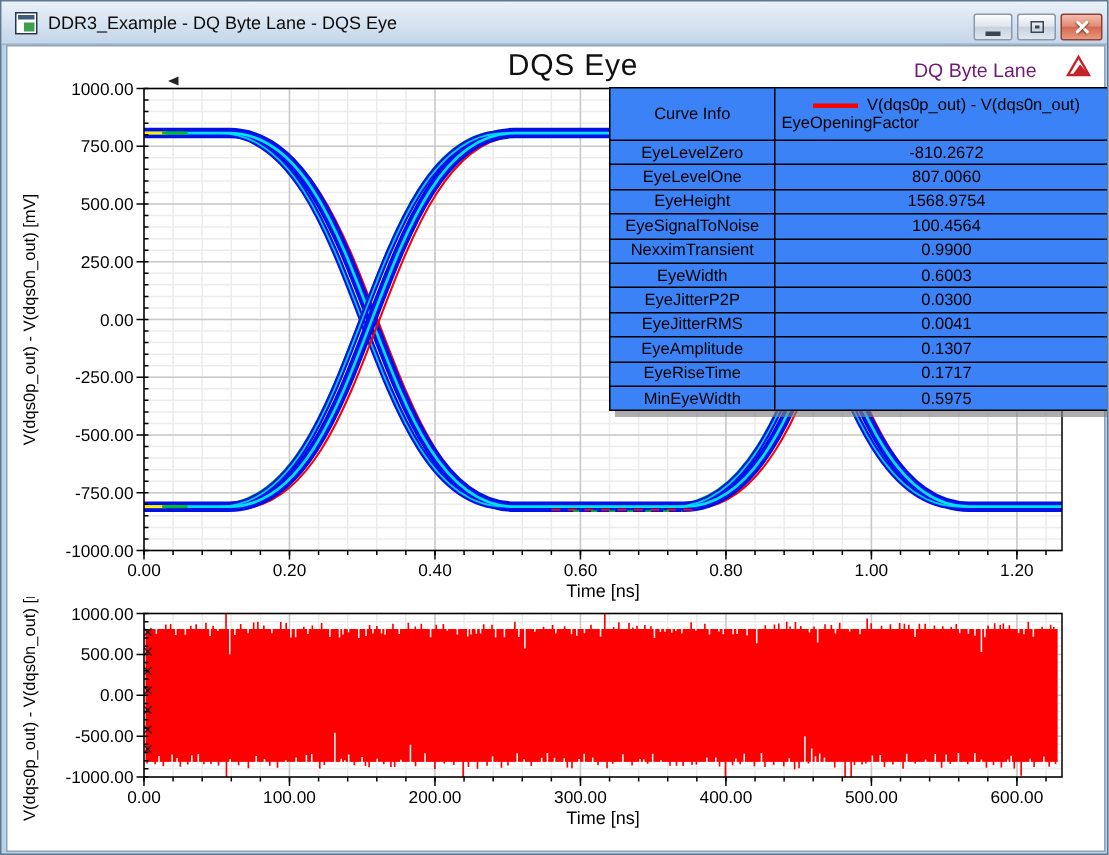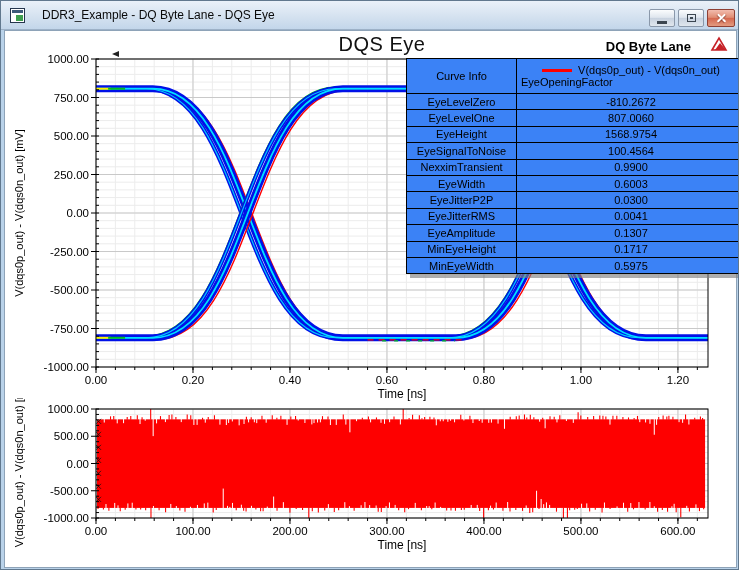--- a/index.html
+++ b/index.html
@@ -5,42 +5,42 @@
   html,body{margin:0;padding:0;background:#8899aa;}
   *{box-sizing:border-box;}
   .window{position:relative;width:739px;height:570px;background:#b9d2e9;border:1px solid #61788e;
           font-family:"Liberation Sans",sans-serif;overflow:hidden;}
   
   .titlebar{position:absolute;left:0;top:0;width:100%;height:29px;
             background:linear-gradient(#eaf1f9,#d5e2f0 55%,#c3d6ea);border-bottom:1px solid #9db1c7;}
   .win-icon{position:absolute;left:9px;top:7px;width:15px;height:15px;background:#fff;border:1px solid #25354d;}
   .win-icon::before{content:"";position:absolute;left:1px;top:1px;width:11px;height:3px;background:#3d5a7a;}
   .win-icon::after{content:"";position:absolute;right:1px;bottom:1px;width:7px;height:6px;background:#3e9e4f;}
-  .win-title{position:absolute;left:41px;top:7px;font-size:12px;color:#0a0a0a;white-space:nowrap;}
+  .win-title{position:absolute;left:31px;top:7px;font-size:12px;color:#0a0a0a;white-space:nowrap;}
   .winbtn{position:absolute;top:8px;height:18px;border:1px solid #8a98aa;border-radius:2px;
           display:flex;align-items:center;justify-content:center;
           background:linear-gradient(#fbfcfd,#dfe6ee 46%,#c8d2df 52%,#e0e7ee);}
   .winbtn.min{left:648px;width:26px;}
   .winbtn.max{left:677px;width:26px;}
   .winbtn.close{left:706px;width:28px;border-color:#8f4034;
           background:linear-gradient(#f2bcae,#e08d74 46%,#d5684f 52%,#e39b80);}
   .g-min{width:10px;height:3px;background:#3c4650;margin-top:8px;}
   .g-max{width:9px;height:8px;border:1px solid #3c4650;position:relative;}
   .g-max::after{content:"";position:absolute;left:2px;top:2px;width:3px;height:2px;background:#3c4650;}
   .g-close{position:relative;width:11px;height:11px;}
   .g-close::before,.g-close::after{content:"";position:absolute;left:0px;top:4.5px;width:11px;height:2.4px;
           background:#fff;border-radius:1px;box-shadow:0 1px 1px rgba(90,20,10,.45);}
   .g-close::before{transform:rotate(45deg);}
   .g-close::after{transform:rotate(-45deg);}
   
   .client{position:absolute;left:4px;top:30px;width:731px;height:536px;background:#fff;
           box-shadow:0 0 0 1px #8ea3b8;}
   .report-title{position:absolute;left:297px;top:2px;width:160px;text-align:center;
           font-size:20px;color:#111;letter-spacing:.5px;}
-  .context-label{position:absolute;left:560px;top:8px;width:126px;text-align:right;font-size:13px;color:#000000;font-weight:bold;}
+  .context-label{position:absolute;left:560px;top:8px;width:126px;text-align:right;font-size:13px;color:#701a75;}
   .logo{position:absolute;left:705px;top:5px;}
   #plots{position:absolute;left:0;top:0;}
   svg text{font-family:"Liberation Sans",sans-serif;fill:#000;}
   
   .curve-table{position:absolute;left:401px;top:27px;width:340px;border-collapse:collapse;background:#3b82f6;
           box-shadow:4px 4px 0 rgba(130,130,130,.65);table-layout:fixed;font-size:11px;color:#000;}
   .curve-table th,.curve-table td{border:1px solid #000;padding:0 2px;text-align:center;font-weight:400;}
   .curve-table col.c1{width:110px;}
   .curve-table thead th{height:35px;}
   .curve-table tbody td{height:16.4px;}
@@ -808,21 +808,21 @@
           </tr>
           <tr>
             <td>EyeJitterRMS</td>
             <td>0.0041</td>
           </tr>
           <tr>
             <td>EyeAmplitude</td>
             <td>0.1307</td>
           </tr>
           <tr>
-            <td>MinEyeHeight</td>
+            <td>EyeRiseTime</td>
             <td>0.1717</td>
           </tr>
           <tr>
             <td>MinEyeWidth</td>
             <td>0.5975</td>
           </tr>
         </tbody>
     </table>
   </div>
 </div>

